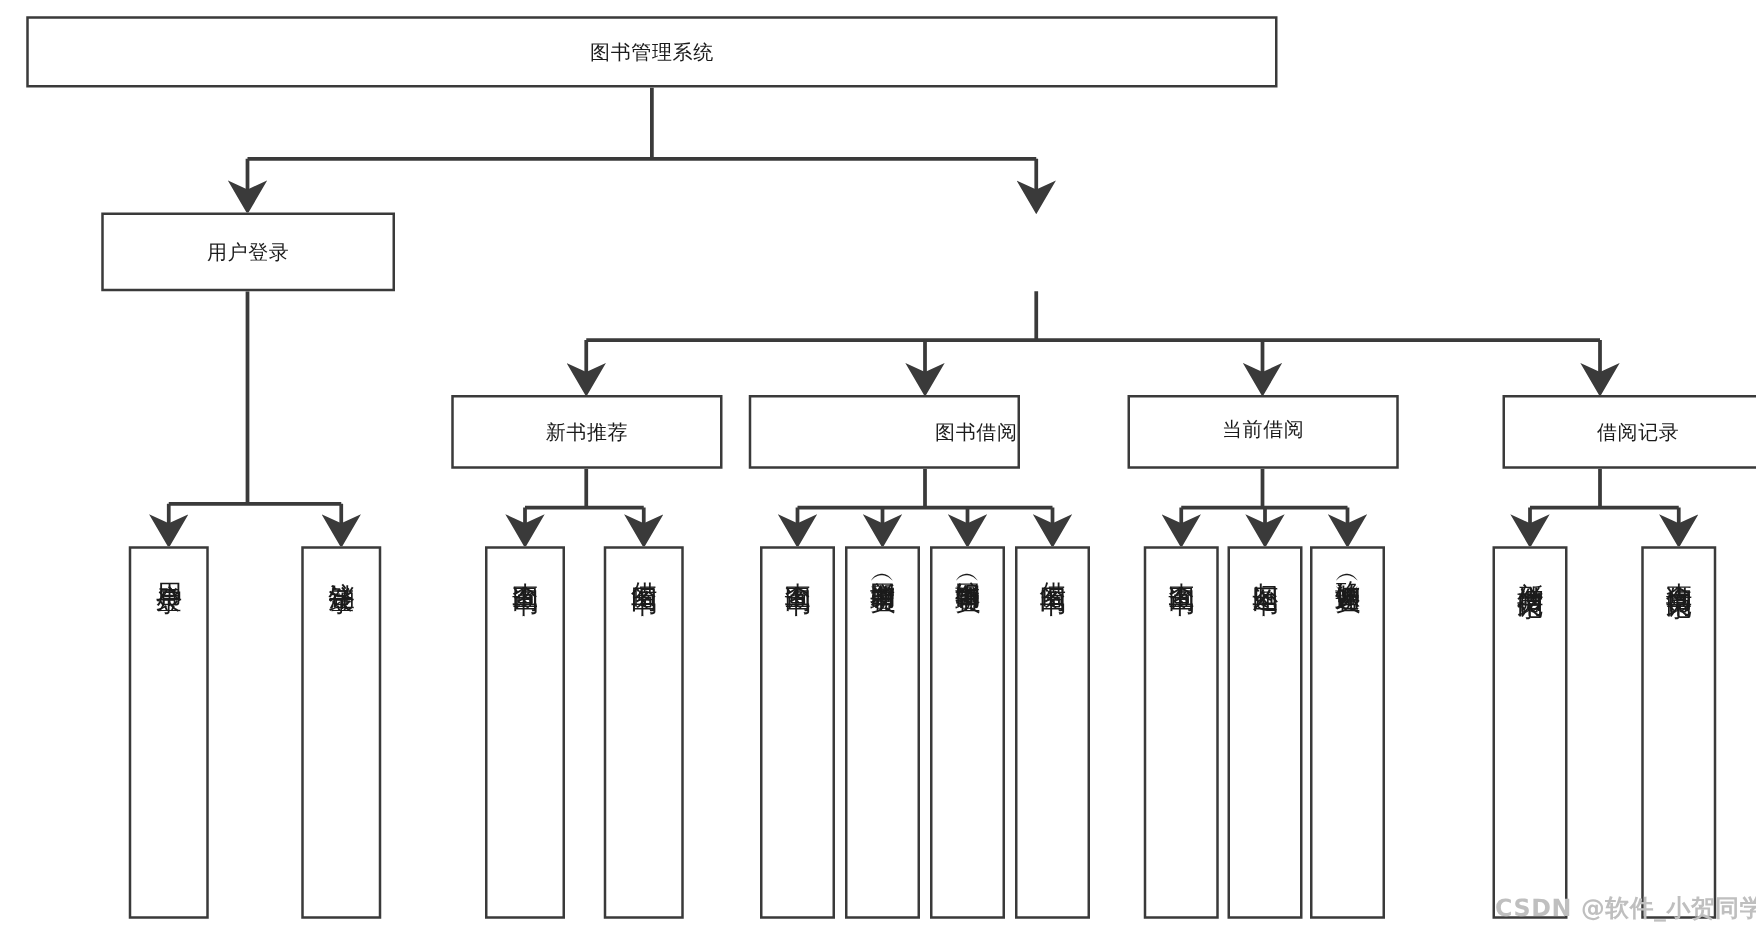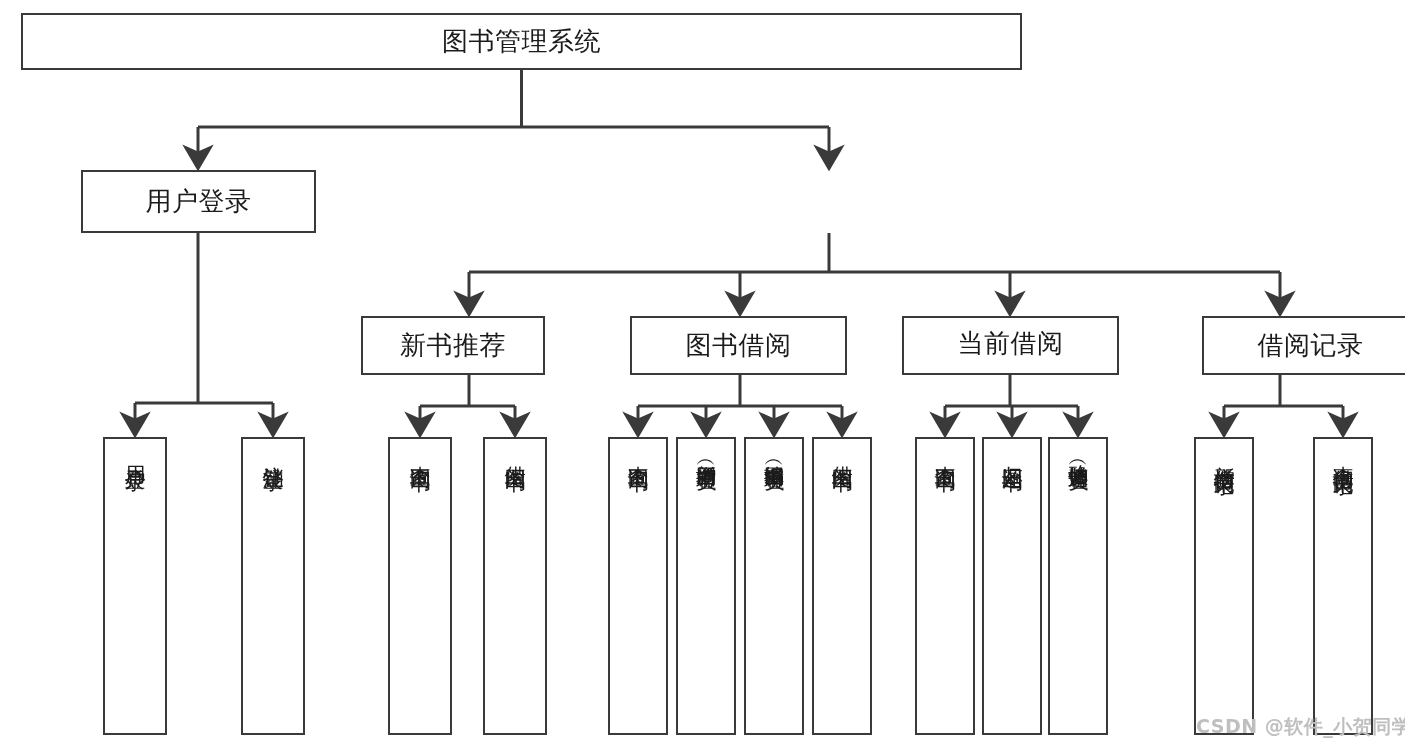--- a/index.html
+++ b/index.html
@@ -36,21 +36,21 @@
     color: #1b1b1b;
   }
   .node-label {
     display: block;
     text-align: center;
     line-height: 1.22;
     letter-spacing: 0.5px;
   }
   .node.horiz .node-label {
     writing-mode: horizontal-tb;
-    font-size: 26px;
+    font-size: 16px;
   }
   .node.vert {
     padding: 10px 0;
     align-items: flex-start;
     justify-content: center;
   }
   .node.vert .node-label {
     writing-mode: vertical-rl;
     text-orientation: upright;
     font-size: 21px;
@@ -128,25 +128,25 @@
 
   <div class="node horiz" style="left:21px; top:13px; width:1001px; height:57px;">
     <span class="node-label">图书管理系统</span>
   </div>
 
   <div class="node horiz" style="left:81px; top:170px; width:235px; height:63px;">
     <span class="node-label">用户登录</span>
   </div>
 
 
-  <div class="node horiz" style="left:361px; top:316px; width:184px; height:59px;">
+  <div class="node horiz" style="left:361px; top:316px; width:217px; height:59px;">
     <span class="node-label">新书推荐</span>
   </div>
 
-  <div class="node horiz" style="left:630px; top:316px; width:217px; height:59px;">
+  <div class="node horiz" style="left:599px; top:316px; width:217px; height:59px;justify-content:flex-end;">
     <span class="node-label">图书借阅</span>
   </div>
 
   <div class="node horiz" style="left:902px; top:316px; width:217px; height:59px;font-family:Liberation Mono, monospace;">
     <span class="node-label">当前借阅</span>
   </div>
 
   <div class="node horiz" style="left:1172px; top:316px; width:217px; height:59px;margin-left:30px;">
     <span class="node-label">借阅记录</span>
   </div>

